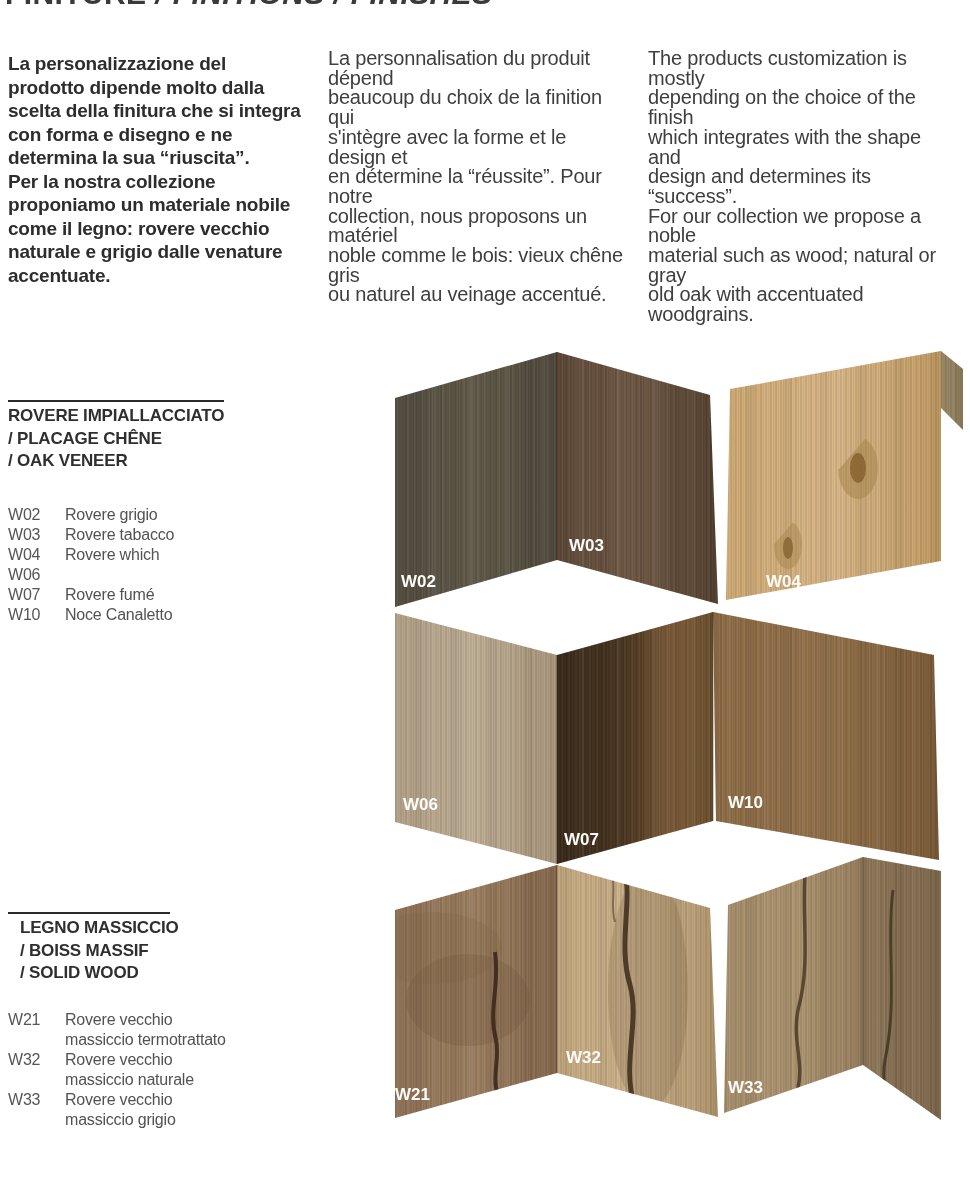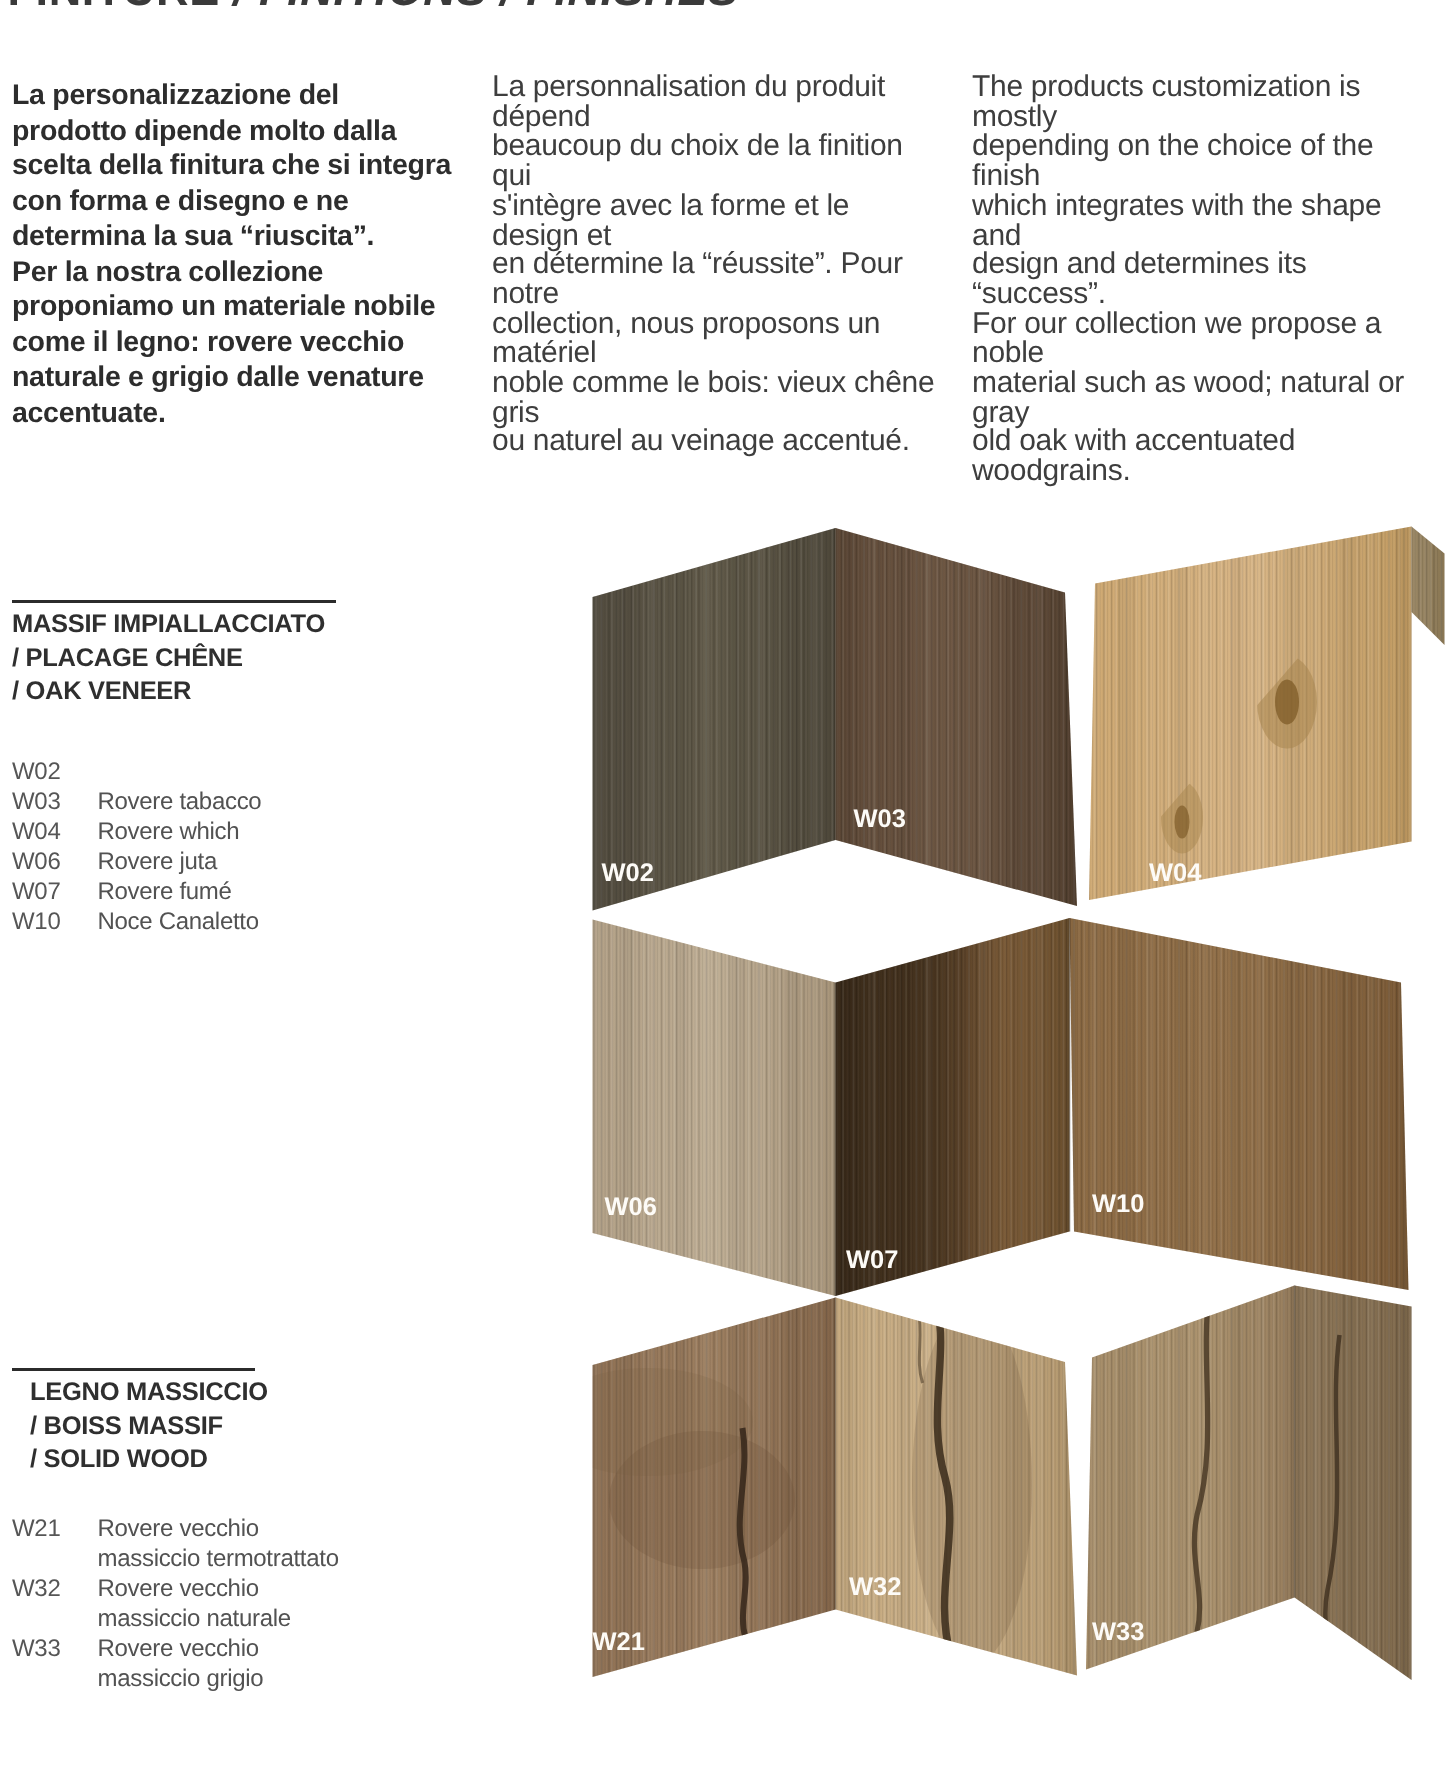--- a/index.html
+++ b/index.html
@@ -54,38 +54,38 @@
 ou naturel au veinage accentué.</p>
   <p class="para en">The products customization is mostly
 depending on the choice of the finish
 which integrates with the shape and
 design and determines its “success”.
 For our collection we propose a noble
 material such as wood; natural or gray
 old oak with accentuated woodgrains.</p>
 
   <div class="rule r1"></div>
-  <p class="sec-head h1">MASSIF IMPIALLACCIATO
+  <p class="sec-head h1">ROVERE IMPIALLACCIATO
 / PLACAGE CHÊNE
 / OAK VENEER</p>
   <div class="flist l1">
       <div class="li">
       <span class="code">W02</span>
+      <span class="nm">Rovere grigio</span>
     </div>
       <div class="li">
       <span class="code">W03</span>
       <span class="nm">Rovere tabacco</span>
     </div>
       <div class="li">
       <span class="code">W04</span>
       <span class="nm">Rovere which</span>
     </div>
       <div class="li">
       <span class="code">W06</span>
-      <span class="nm">Rovere juta</span>
     </div>
       <div class="li">
       <span class="code">W07</span>
       <span class="nm">Rovere fumé</span>
     </div>
       <div class="li">
       <span class="code">W10</span>
       <span class="nm">Noce Canaletto</span>
     </div>
     </div>

